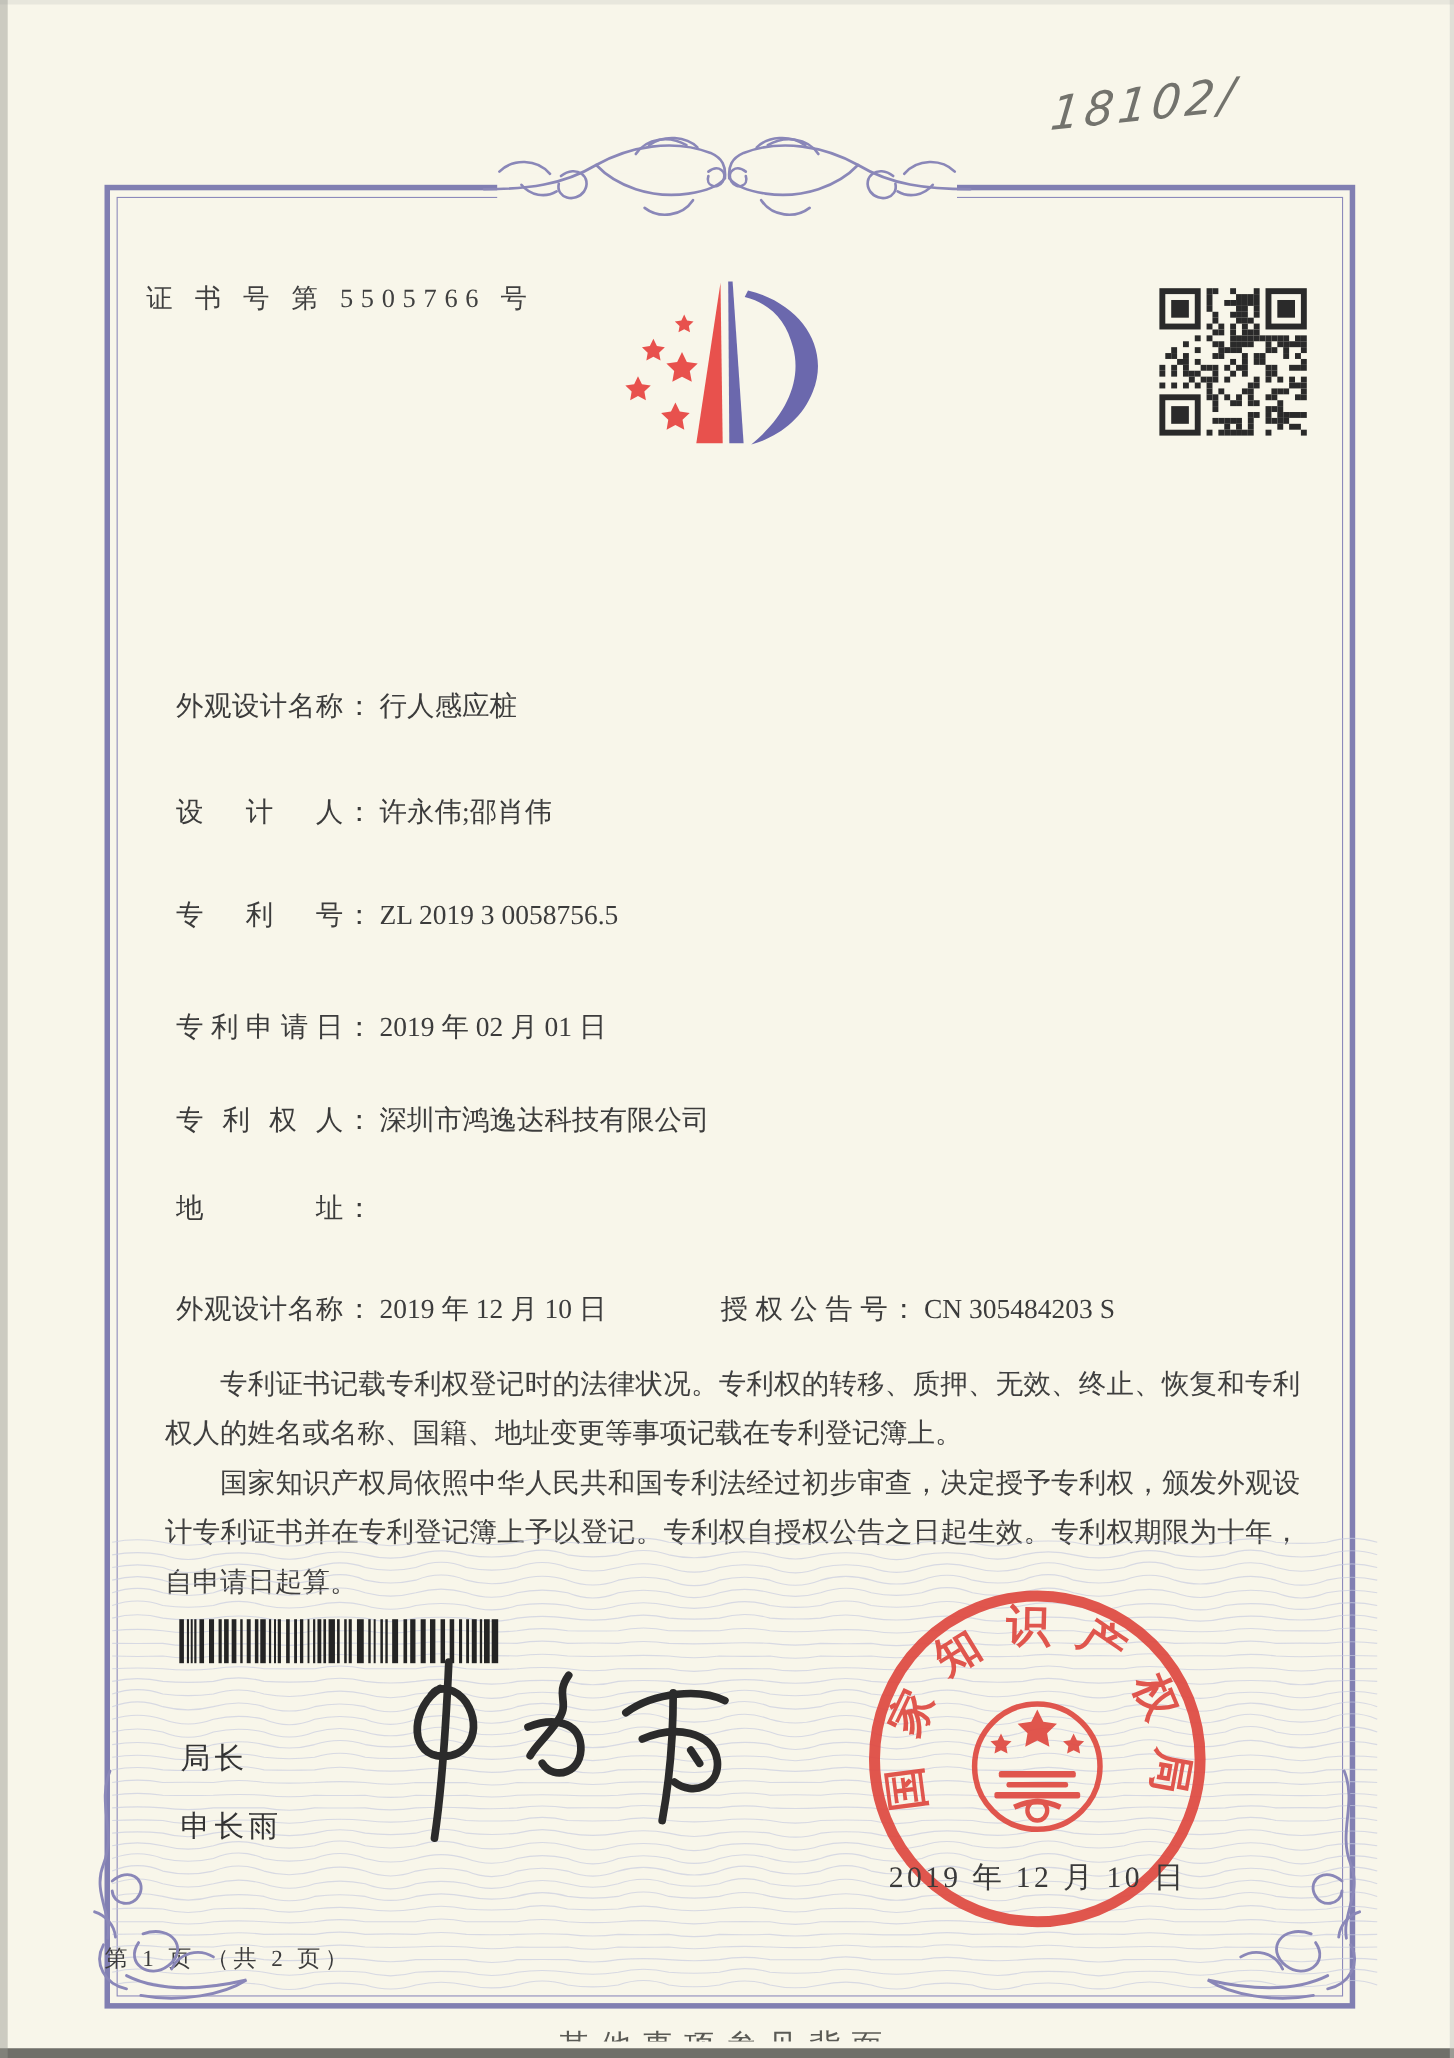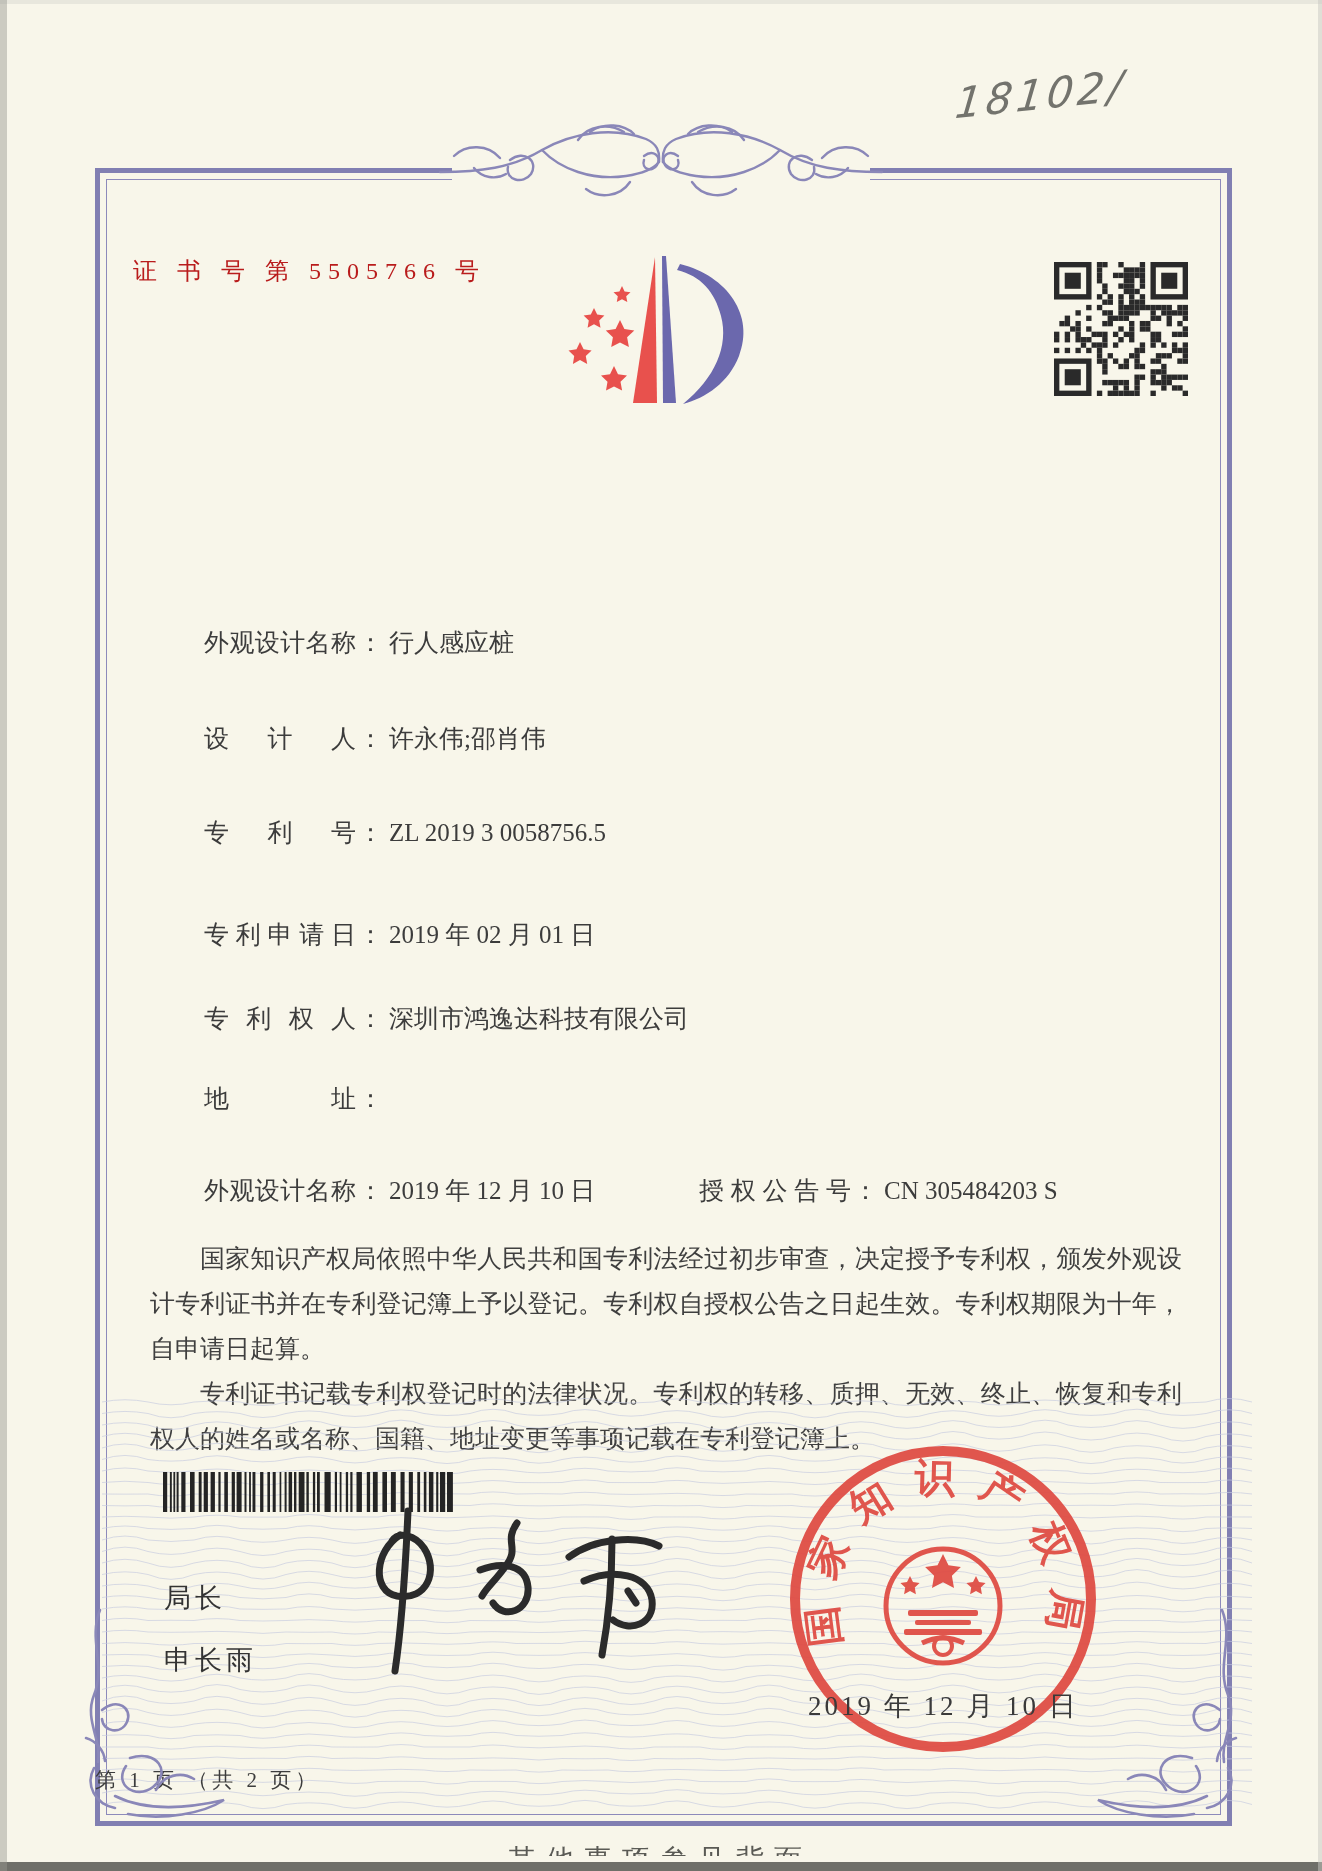--- a/index.html
+++ b/index.html
@@ -18,29 +18,29 @@
   .frame-inner{position:absolute;left:6px;top:6px;right:6px;bottom:6px;border:1px solid #8d8abb;}
   .frame-gap{left:452px;top:158px;width:418px;height:28px;background:#f8f6ea;}
   .flourish-top{left:440px;top:110px;width:442px;height:128px;}
   .corner-fl{width:175px;height:215px;}
   
   .pencil-note{
     left:955px;top:70px;font-size:42px;color:#73736d;
     font-family:"DejaVu Sans",sans-serif;font-style:italic;
     transform:rotate(-6deg) skewX(-12deg);letter-spacing:4px;
   }
-  .cert-no{left:133px;top:255px;font-size:24px;letter-spacing:7px;color:#b91c1c;}
+  .cert-no{left:133px;top:255px;font-size:24px;letter-spacing:7px;color:#404040;}
   .logo{left:543px;top:238px;width:218px;height:172px;}
   .qr{left:1054px;top:262px;width:134px;height:134px;}
   .title{
     left:95px;top:448px;width:1127px;text-align:center;
     font-size:56px;font-weight:bold;letter-spacing:16px;color:#303030;
   }
   
-  .frow{position:absolute;left:160px;display:flex;align-items:flex-start;font-size:25px;line-height:42px;color:#3c3c3c;margin-left:44px;}
+  .frow{position:absolute;left:160px;display:flex;align-items:flex-start;font-size:25px;line-height:42px;color:#3c3c3c;}
   .flabel{display:inline-block;width:152px;text-align:justify;text-align-last:justify;}
   .fcolon{display:inline-block;margin:0 6px 0 2px;}
   .fvalue{display:inline-block;max-width:660px;}
   .grant2{position:absolute;left:495px;top:0;display:flex;}
   
   .paras{left:150px;top:1236px;width:1032px;font-size:25px;line-height:45px;color:#3f3f3f;text-align:justify;}
   .paras p{margin:0;text-indent:2em;}
   
   .guilloche{left:102px;top:1398px;width:1114px;height:412px;}
   .barcode{left:163px;top:1472px;width:292px;height:40px;}
@@ -346,22 +346,22 @@
       <span class="fcolon">：</span>
     <span class="fvalue">2019 年 12 月 10 日</span>
     <span class="grant2">
       <span class="flabel">授权公告号</span>
         <span class="fcolon">：</span>
       <span class="fvalue">CN 305484203 S</span>
     </span>
   </div>
 
   <div class="abs paras">
+    <p>专利证书记载专利权登记时的法律状况。专利权的转移、质押、无效、终止、恢复和专利权人的姓名或名称、国籍、地址变更等事项记载在专利登记簿上。</p>
     <p>国家知识产权局依照中华人民共和国专利法经过初步审查，决定授予专利权，颁发外观设计专利证书并在专利登记簿上予以登记。专利权自授权公告之日起生效。专利权期限为十年，自申请日起算。</p>
-    <p>专利证书记载专利权登记时的法律状况。专利权的转移、质押、无效、终止、恢复和专利权人的姓名或名称、国籍、地址变更等事项记载在专利登记簿上。</p>
   </div>
 
   <svg class="abs guilloche" id="gui-svg" viewBox="0 0 1114 412">
       <path d="M 0 4.0 Q 23 -0.5 46 4.0 Q 69 9.6 92 4.0 Q 115 1.5 138 4.0 Q 161 11.0 184 4.0 Q 207 1.9 230 4.0 Q 253 10.4 276 4.0 Q 299 0.4 322 4.0 Q 345 8.3 368 4.0 Q 391 -1.8 414 4.0 Q 437 6.4 460 4.0 Q 483 -3.0 506 4.0 Q 529 6.1 552 4.0 Q 575 -2.2 598 4.0 Q 621 7.8 644 4.0 Q 667 -0.1 690 4.0 Q 713 9.9 736 4.0 Q 759 1.7 782 4.0 Q 805 11.0 828 4.0 Q 851 1.8 874 4.0 Q 897 10.1 920 4.0 Q 943 0.1 966 4.0 Q 989 7.9 1012 4.0 Q 1035 -2.1 1058 4.0 Q 1081 6.2 1104 4.0 Q 1127 -3.0 1150 4.0" fill="none" stroke="#c5cade" stroke-width="1" opacity="0.65"></path>
       <path d="M 0 15.5 Q 23 11.4 46 15.5 Q 69 24.0 92 15.5 Q 115 11.9 138 15.5 Q 161 23.5 184 15.5 Q 207 10.4 230 15.5 Q 253 21.4 276 15.5 Q 299 8.2 322 15.5 Q 345 19.5 368 15.5 Q 391 7.0 414 15.5 Q 437 19.2 460 15.5 Q 483 7.7 506 15.5 Q 529 20.8 552 15.5 Q 575 9.8 598 15.5 Q 621 23.0 644 15.5 Q 667 11.6 690 15.5 Q 713 24.1 736 15.5 Q 759 11.7 782 15.5 Q 805 23.2 828 15.5 Q 851 10.0 874 15.5 Q 897 21.0 920 15.5 Q 943 7.9 966 15.5 Q 989 19.3 1012 15.5 Q 1035 6.9 1058 15.5 Q 1081 19.4 1104 15.5 Q 1127 8.0 1150 15.5" fill="none" stroke="#c5cade" stroke-width="1" opacity="0.65"></path>
       <path d="M 0 27.0 Q 23 22.3 46 27.0 Q 69 36.1 92 27.0 Q 115 20.8 138 27.0 Q 161 34.1 184 27.0 Q 207 18.6 230 27.0 Q 253 32.1 276 27.0 Q 299 17.4 322 27.0 Q 345 31.8 368 27.0 Q 391 18.0 414 27.0 Q 437 33.3 460 27.0 Q 483 20.1 506 27.0 Q 529 35.5 552 27.0 Q 575 22.0 598 27.0 Q 621 36.7 644 27.0 Q 667 22.1 690 27.0 Q 713 35.8 736 27.0 Q 759 20.5 782 27.0 Q 805 33.7 828 27.0 Q 851 18.3 874 27.0 Q 897 31.9 920 27.0 Q 943 17.3 966 27.0 Q 989 31.9 1012 27.0 Q 1035 18.3 1058 27.0 Q 1081 33.7 1104 27.0 Q 1127 20.5 1150 27.0" fill="none" stroke="#c5cade" stroke-width="1" opacity="0.65"></path>
       <path d="M 0 38.5 Q 23 32.1 46 38.5 Q 69 45.9 92 38.5 Q 115 29.9 138 38.5 Q 161 44.0 184 38.5 Q 207 28.5 230 38.5 Q 253 43.6 276 38.5 Q 299 29.2 322 38.5 Q 345 45.1 368 38.5 Q 391 31.3 414 38.5 Q 437 47.3 460 38.5 Q 483 33.1 506 38.5 Q 529 48.5 552 38.5 Q 575 33.3 598 38.5 Q 621 47.7 644 38.5 Q 667 31.7 690 38.5 Q 713 45.6 736 38.5 Q 759 29.5 782 38.5 Q 805 43.8 828 38.5 Q 851 28.5 874 38.5 Q 897 43.7 920 38.5 Q 943 29.5 966 38.5 Q 989 45.5 1012 38.5 Q 1035 31.6 1058 38.5 Q 1081 47.6 1104 38.5 Q 1127 33.3 1150 38.5" fill="none" stroke="#c5cade" stroke-width="1" opacity="0.65"></path>
       <path d="M 0 50.0 Q 23 42.0 46 50.0 Q 69 54.9 92 50.0 Q 115 40.6 138 50.0 Q 161 54.5 184 50.0 Q 207 41.2 230 50.0 Q 253 56.0 276 50.0 Q 299 43.3 322 50.0 Q 345 58.2 368 50.0 Q 391 45.2 414 50.0 Q 437 59.4 460 50.0 Q 483 45.4 506 50.0 Q 529 58.7 552 50.0 Q 575 43.8 598 50.0 Q 621 56.5 644 50.0 Q 667 41.6 690 50.0 Q 713 54.7 736 50.0 Q 759 40.6 782 50.0 Q 805 54.6 828 50.0 Q 851 41.5 874 50.0 Q 897 56.4 920 50.0 Q 943 43.7 966 50.0 Q 989 58.5 1012 50.0 Q 1035 45.4 1058 50.0 Q 1081 59.4 1104 50.0 Q 1127 45.3 1150 50.0" fill="none" stroke="#c5cade" stroke-width="1" opacity="0.65"></path>
       <path d="M 0 61.5 Q 23 53.4 46 61.5 Q 69 64.7 92 61.5 Q 115 54.0 138 61.5 Q 161 66.2 184 61.5 Q 207 56.0 230 61.5 Q 253 68.4 276 61.5 Q 299 57.9 322 61.5 Q 345 69.6 368 61.5 Q 391 58.2 414 61.5 Q 437 68.9 460 61.5 Q 483 56.7 506 61.5 Q 529 66.8 552 61.5 Q 575 54.5 598 61.5 Q 621 65.0 644 61.5 Q 667 53.4 690 61.5 Q 713 64.8 736 61.5 Q 759 54.2 782 61.5 Q 805 66.5 828 61.5 Q 851 56.4 874 61.5 Q 897 68.7 920 61.5 Q 943 58.1 966 61.5 Q 989 69.6 1012 61.5 Q 1035 58.1 1058 61.5 Q 1081 68.6 1104 61.5 Q 1127 56.3 1150 61.5" fill="none" stroke="#c5cade" stroke-width="1" opacity="0.65"></path>
       <path d="M 0 73.0 Q 23 67.0 46 73.0 Q 69 76.0 92 73.0 Q 115 69.1 138 73.0 Q 161 78.2 184 73.0 Q 207 71.0 230 73.0 Q 253 79.5 276 73.0 Q 299 71.4 322 73.0 Q 345 78.8 368 73.0 Q 391 69.8 414 73.0 Q 437 76.7 460 73.0 Q 483 67.6 506 73.0 Q 529 74.9 552 73.0 Q 575 66.5 598 73.0 Q 621 74.7 644 73.0 Q 667 67.3 690 73.0 Q 713 76.4 736 73.0 Q 759 69.5 782 73.0 Q 805 78.5 828 73.0 Q 851 71.2 874 73.0 Q 897 79.5 920 73.0 Q 943 71.2 966 73.0 Q 989 78.5 1012 73.0 Q 1035 69.4 1058 73.0 Q 1081 76.4 1104 73.0 Q 1127 67.3 1150 73.0" fill="none" stroke="#c5cade" stroke-width="1" opacity="0.65"></path>

